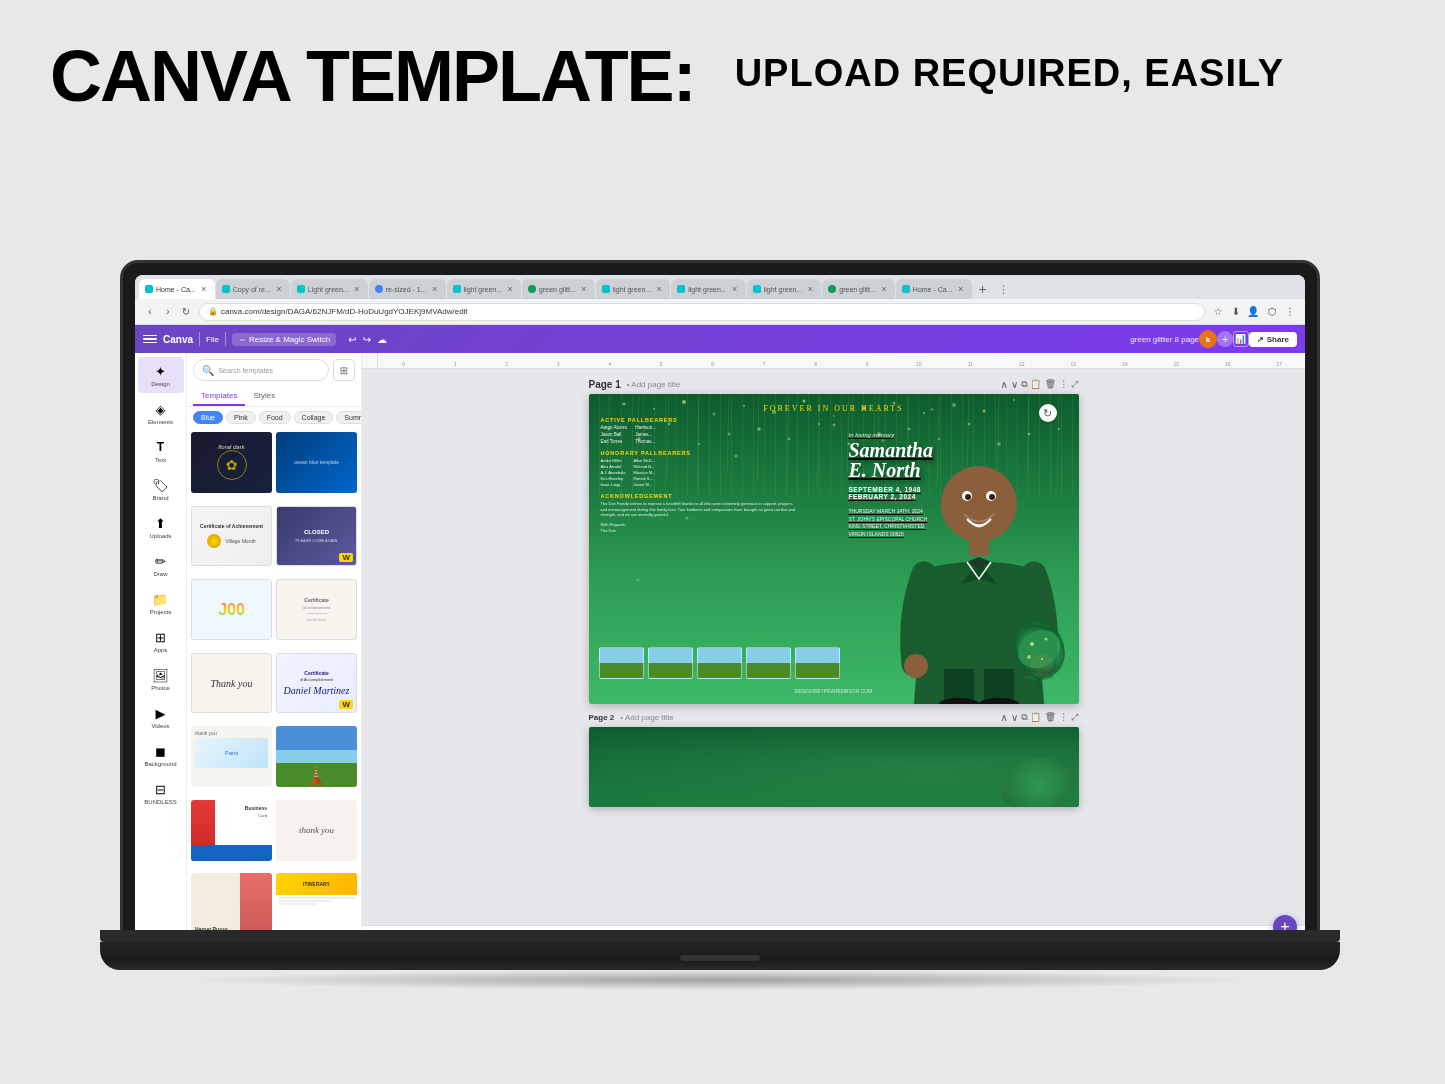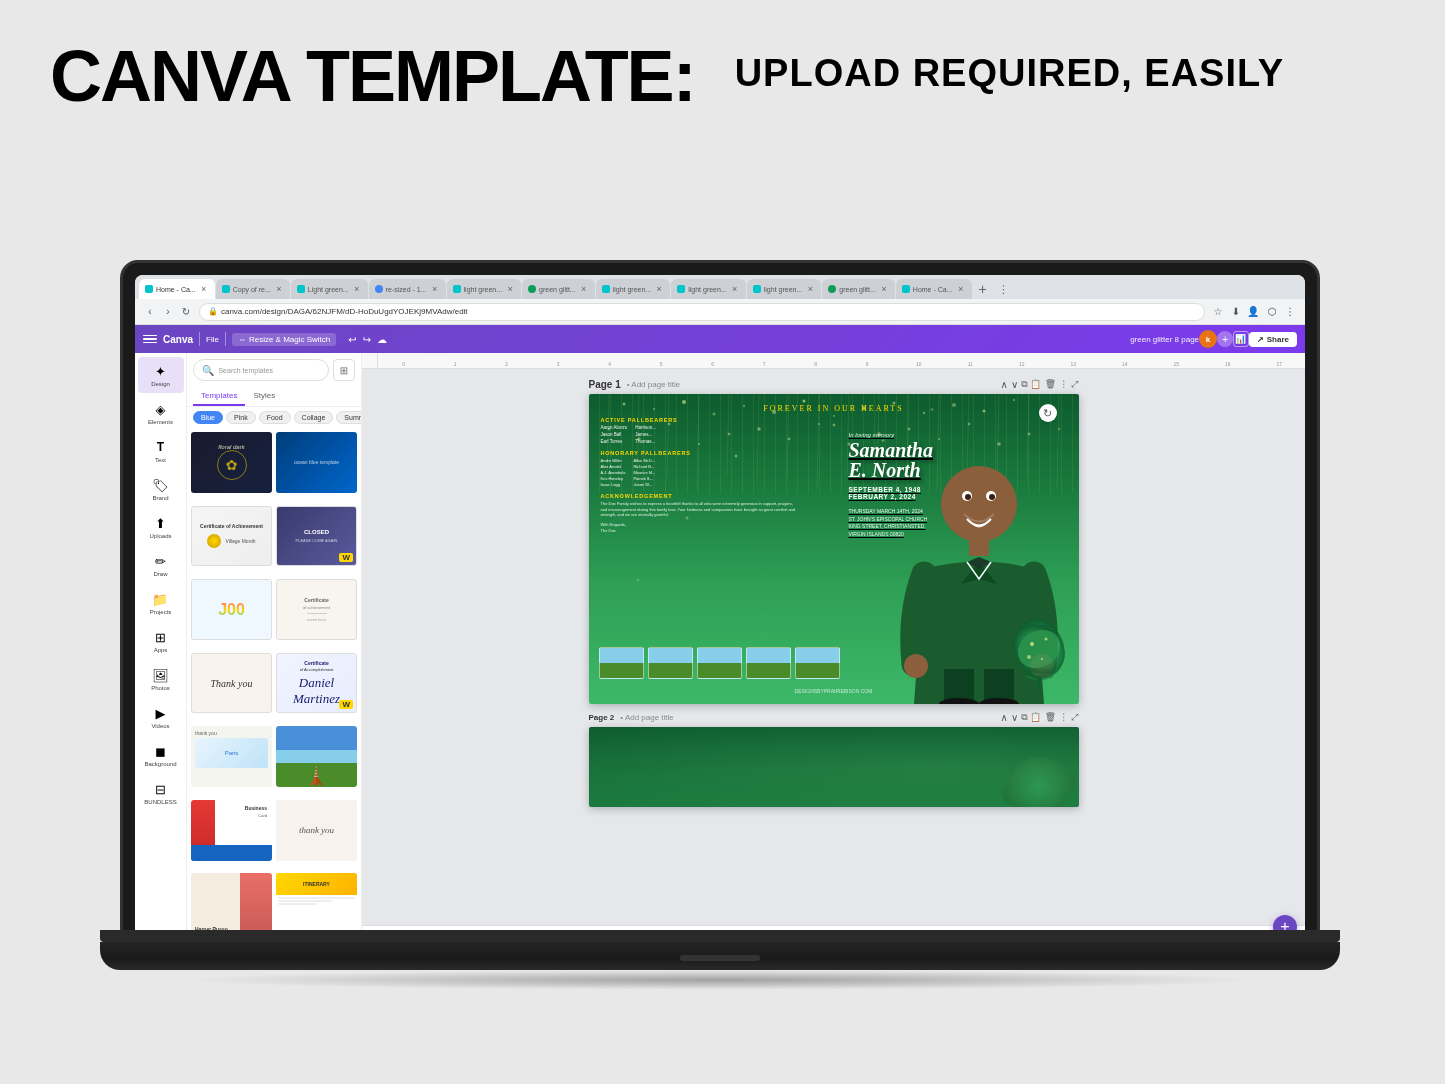--- a/index.html
+++ b/index.html
@@ -780,21 +780,21 @@
       font-family: 'Georgia', serif;
       font-style: italic;
       font-size: 10px;
       color: #333;
       text-align: center;
     }
 
     .thumb-cert-sign {
       font-family: 'Georgia', serif;
       font-style: italic;
-      font-size: 13px;
+      font-size: 10px;
       color: #1a1a6e;
       text-align: center;
     }
 
     .thumb-paris {
       position: relative;
       height: 100%;
       display: flex;
       align-items: flex-end;
       justify-content: center;

